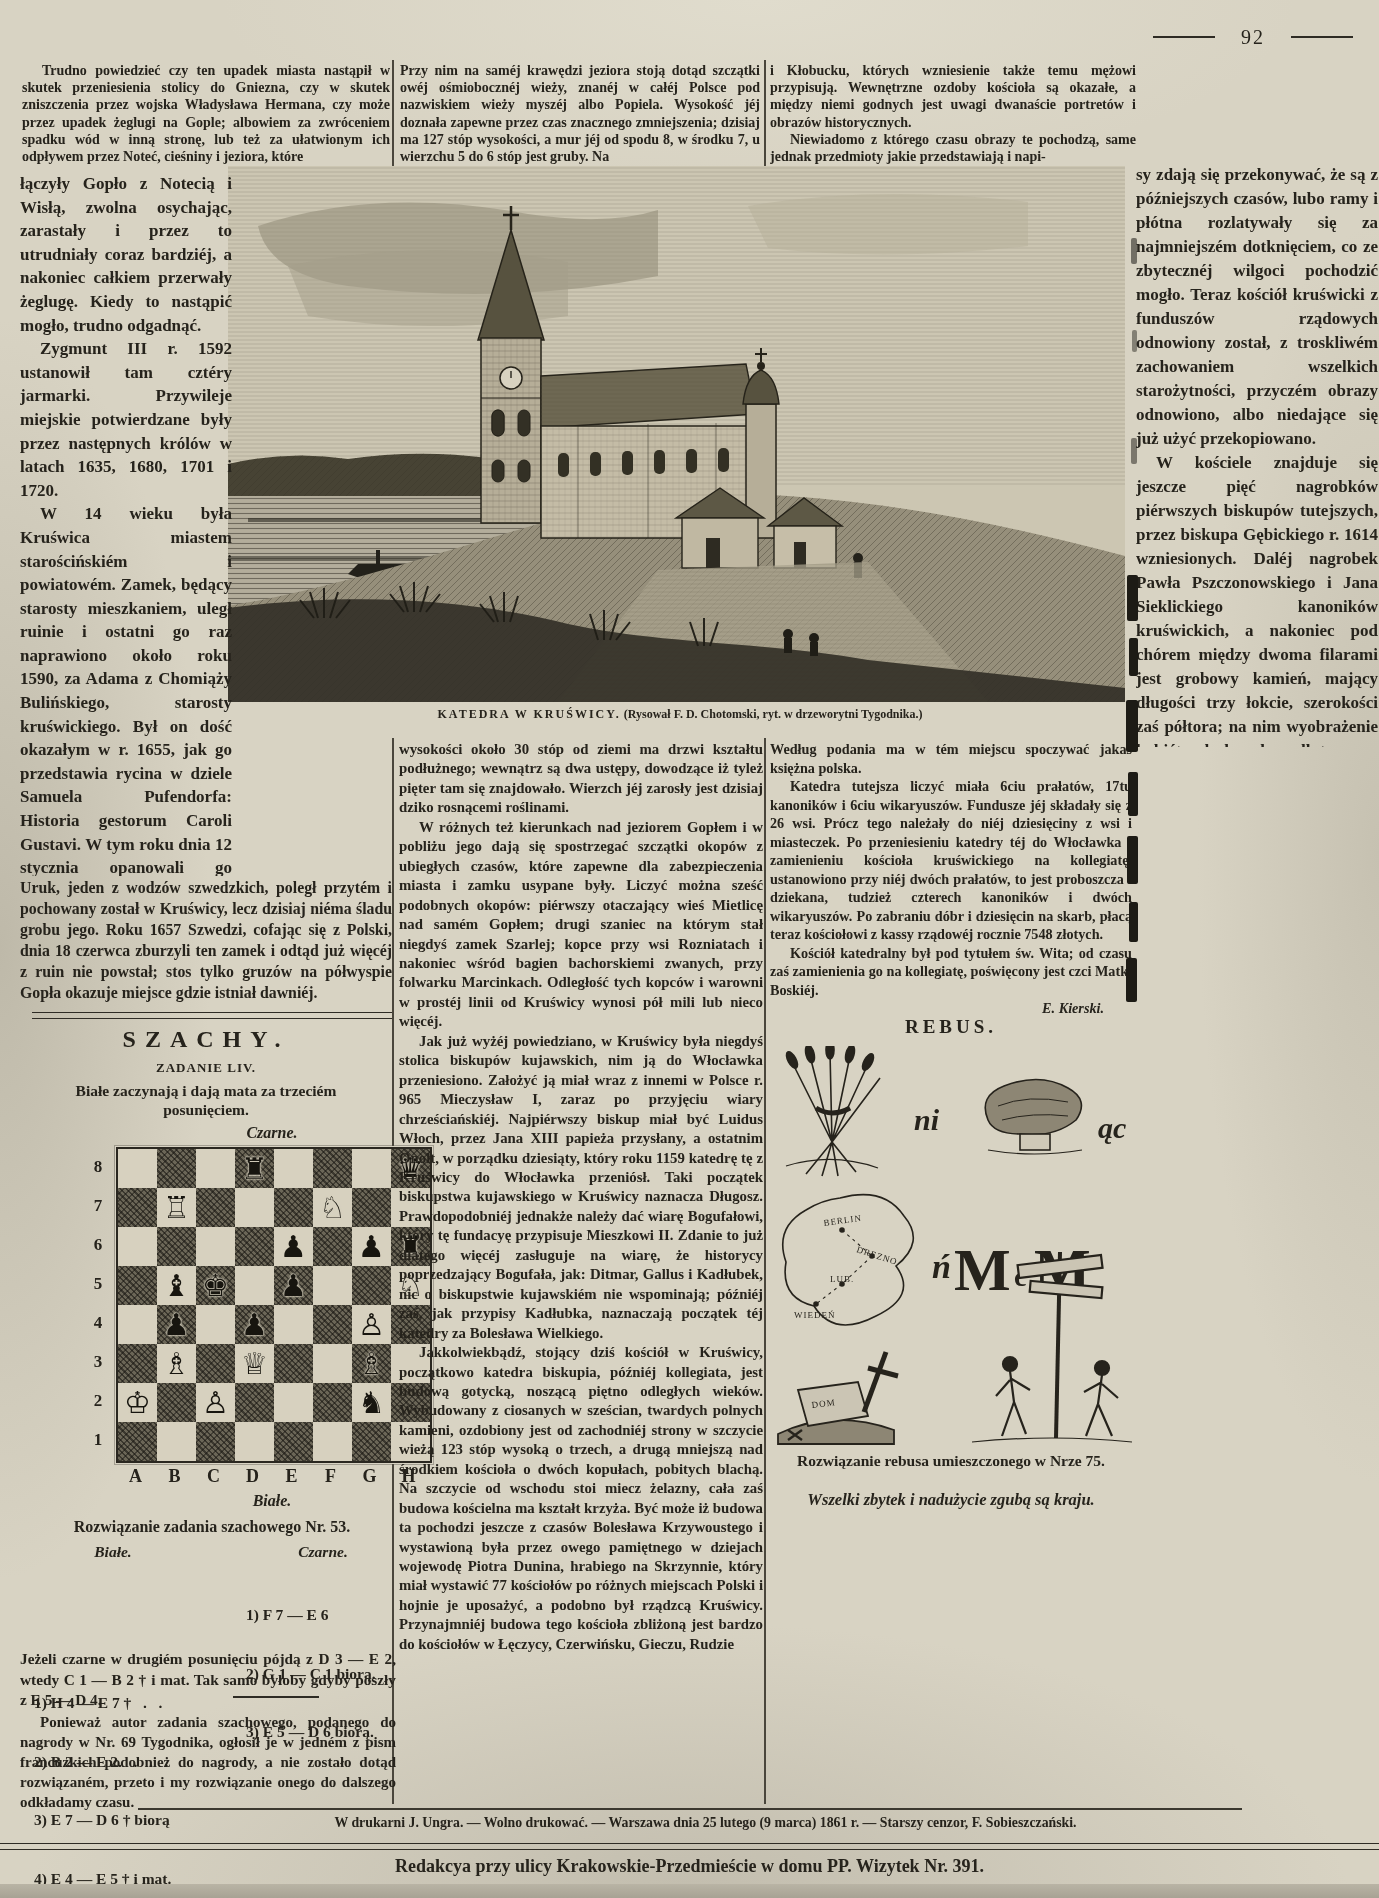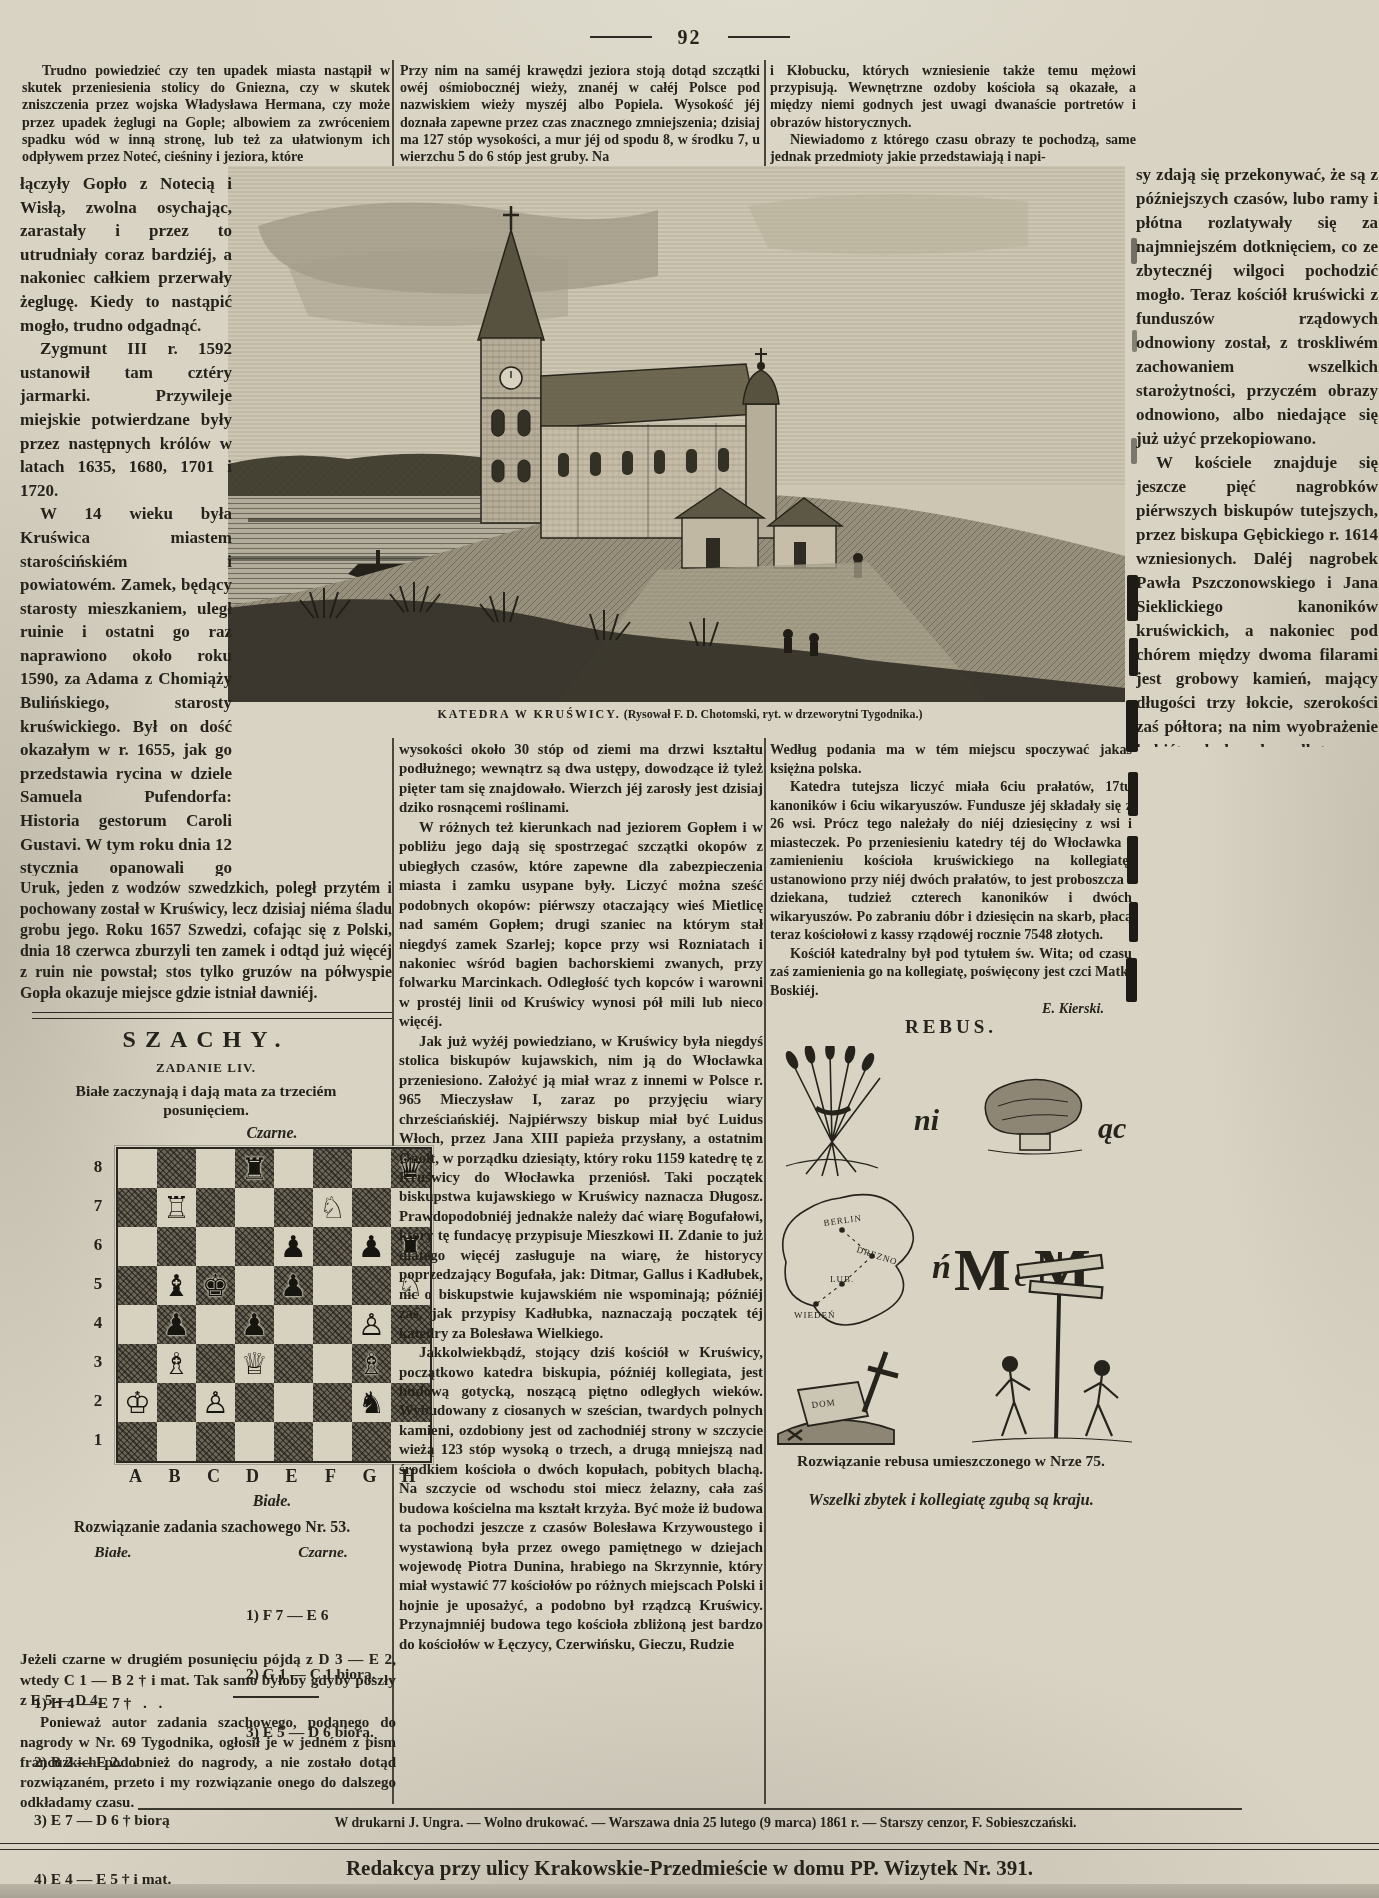--- a/index.html
+++ b/index.html
@@ -16,21 +16,21 @@
   .abs{position:absolute;}
   .txt{font-weight:bold;text-align:justify;overflow:hidden;}
   .txt p{margin:0;text-indent:20px;}
   .txt p.noind{text-indent:0;}
   .center{text-align:center;}
   .rule-v{width:1.5px;background:#4a463c;}
   .rule-h{height:1.5px;background:#3b382f;}
   .rule-double{height:5px;border-top:1.8px solid #2e2b24;border-bottom:1.8px solid #2e2b24;background:transparent;}
 
   
-  #pageno{top:26px;left:0;width:100%;text-align:center;font-size:20px;font-weight:bold;letter-spacing:2px;}
+  #pageno{top:26px;left:0;width:100%;text-align:right;font-size:20px;font-weight:normal;letter-spacing:2px;}
   .numdash{display:inline-block;width:62px;height:2px;background:#2e2b24;vertical-align:middle;margin:0 26px 4px 26px;}
 
   
   #col1-top{left:22px;top:62px;width:368px;height:106px;font-size:14px;line-height:17.2px;}
   #col2-top{left:400px;top:62px;width:360px;height:106px;font-size:14px;line-height:17.2px;}
   #col3-top{left:770px;top:62px;width:366px;height:106px;font-size:14px;line-height:17.2px;}
 
   
   #col1-side{left:20px;top:172px;width:212px;height:704px;font-size:17px;line-height:23.6px;}
   #col3-side{left:1136px;top:163px;width:242px;height:584px;font-size:17px;line-height:24px;}
@@ -81,21 +81,21 @@
   
   #rebus-title{left:770px;top:1016px;width:362px;font-size:19px;font-weight:bold;letter-spacing:4px;}
   #rebus-art{left:772px;top:1046px;width:362px;height:402px;}
   #rebus-ref{left:766px;top:1452px;width:370px;font-size:15.5px;font-weight:bold;}
   #rebus-solution{left:766px;top:1490px;width:370px;font-size:16.5px;font-weight:bold;font-style:italic;}
 
   
   #footer-hair{left:138px;top:1808px;width:1104px;}
   #footer-line1{left:0;top:1815px;width:1379px;text-align:center;font-size:13.8px;font-weight:bold;padding-left:16px;}
   #footer-dbl{left:0;top:1843px;width:1379px;}
-  #footer-line2{left:0;top:1856px;width:1379px;text-align:center;font-size:21px;font-weight:bold;}
+  #footer-line2{left:0;top:1856px;width:1379px;text-align:center;font-size:18px;font-weight:bold;}
   #bottom-band{left:0;top:1884px;width:1379px;height:14px;background:linear-gradient(#b9b4a5,#a7a294);}
 
   
   .bmark{position:absolute;background:#1d1b15;border-radius:2px;}
 
   svg text{font-family:"Liberation Serif",serif;fill:#26231c;}
 </style>
 </head>
 <body>
 
@@ -489,21 +489,21 @@
         </g>
         <g>
           <circle cx="330" cy="322" r="7" fill="#26231c"></circle>
           <path d="M330,329 L326,358 M326,358 L314,390 M326,358 L340,390 M330,336 L312,346 M330,338 L346,352"></path>
         </g>
         <path d="M200,396 Q280,388 360,396" stroke-width="1.2"></path>
       </g>
     </svg>
   </div>
   <div id="rebus-ref" class="abs center">Rozwiązanie rebusa umieszczonego w Nrze 75.</div>
-  <div id="rebus-solution" class="abs center">Wszelki zbytek i kollegiatę zgubą są kraju.</div>
+  <div id="rebus-solution" class="abs center">Wszelki zbytek i nadużycie zgubą są kraju.</div>
 
   <div>
     <div class="bmark" style="left:1127px;top:575px;width:11px;height:46px;"></div>
     <div class="bmark" style="left:1129px;top:638px;width:9px;height:38px;"></div>
     <div class="bmark" style="left:1126px;top:700px;width:12px;height:52px;"></div>
     <div class="bmark" style="left:1128px;top:772px;width:10px;height:44px;"></div>
     <div class="bmark" style="left:1127px;top:836px;width:11px;height:48px;"></div>
     <div class="bmark" style="left:1129px;top:902px;width:9px;height:40px;"></div>
     <div class="bmark" style="left:1126px;top:958px;width:11px;height:44px;"></div>
     <div class="bmark" style="left:1131px;top:238px;width:6px;height:26px;opacity:.55;"></div>

